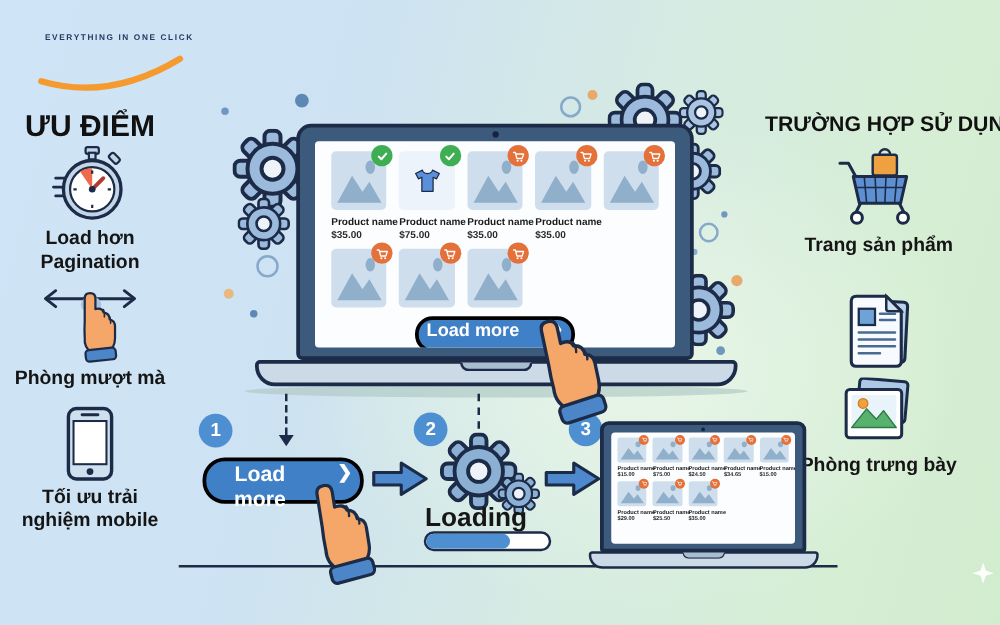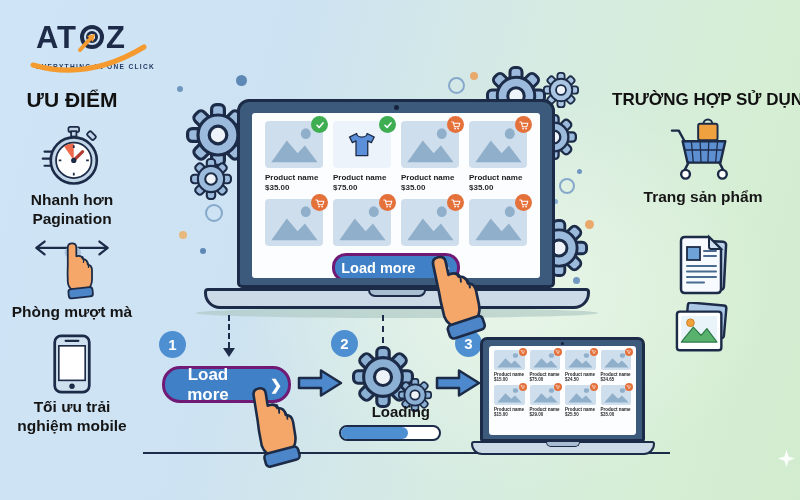--- a/index.html
+++ b/index.html
@@ -15,21 +15,21 @@
 
   
   #logo{position:absolute;left:36px;top:20px;width:140px;z-index:4;}
   #logo .row{display:flex;align-items:center;font-weight:900;font-size:31px;color:#1e2b48;letter-spacing:1px;position:relative;z-index:2;}
   #logo .tgt{width:27px;height:27px;margin:0 1px;}
   #logo .tagline{font-size:6.6px;font-weight:700;letter-spacing:1.3px;color:#233a63;margin-top:7px;}
   #logo .swoosh{position:absolute;left:-6px;top:18px;width:122px;height:42px;z-index:1;pointer-events:none;}
 
   
   #left-col{position:absolute;left:4px;top:88px;width:136px;text-align:center;z-index:4;}
-  #left-col .heading{font-size:21px;font-weight:900;color:#111;margin-bottom:13px;}
+  #left-col .heading{font-size:24px;font-weight:900;color:#111;margin-bottom:0;}
   #right-col{position:absolute;left:612px;top:90px;width:182px;text-align:center;z-index:4;}
   #right-col .heading{font-size:17px;font-weight:900;color:#111;white-space:nowrap;margin-bottom:8px;}
   .icn{display:block;margin:0 auto;}
   .itm-lbl{font-size:15.5px;}
 
   
   .bezel{position:absolute;background:#3c5a7c;border:3px solid #1c2b47;box-sizing:border-box;z-index:4;}
   #laptop-main{left:237px;top:99px;width:318px;height:189px;border-radius:12px 12px 5px 5px;padding:11px 12px 7px;}
   #laptop-main .cam{position:absolute;left:50%;top:3px;width:5px;height:5px;margin-left:-2px;border-radius:50%;background:#16233c;}
   .screen{background:#fbfdff;border-radius:3px;width:100%;height:100%;box-sizing:border-box;overflow:hidden;}
@@ -41,54 +41,54 @@
   #shadow-main{position:absolute;left:196px;top:308px;width:402px;height:10px;border-radius:50%;background:#aec7c3;opacity:.65;z-index:3;}
 
   #laptop-s3{left:480px;top:337px;width:165px;height:105px;border-radius:7px 7px 3px 3px;padding:6px 6px 4px;z-index:5;}
   #laptop-s3 .cam{position:absolute;left:50%;top:1.5px;width:3px;height:3px;margin-left:-1.5px;border-radius:50%;background:#16233c;}
   #laptop-s3 .screen{padding:4px 5px;}
   #base-s3{left:471px;top:441px;width:184px;height:14px;border-radius:3px 3px 11px 11px;border-width:2.5px;z-index:5;}
   #base-s3 .notch{position:absolute;left:50%;top:-1px;width:34px;height:5px;margin-left:-17px;background:#a9bdd0;
                   border:1.5px solid #1c2b47;border-top:none;border-radius:0 0 5px 5px;box-sizing:border-box;}
 
   
-  .grid{display:grid;grid-template-columns:repeat(4,1fr);column-gap:10px;row-gap:7px;}
+  .grid{display:grid;grid-template-columns:repeat(5,1fr);column-gap:10px;row-gap:7px;}
   #laptop-s3 .grid{column-gap:5px;row-gap:3px;}
   .card{display:flex;flex-direction:column;min-width:0;}
   .thumb{position:relative;height:47px;background:#cfdeec;border-radius:4px;}
   .thumb.tee-bg{background:#edf3fa;}
   .ph-svg{position:absolute;left:0;top:0;width:100%;height:100%;}
   .tee{position:absolute;left:14%;top:2%;width:72%;height:96%;}
   .badge{position:absolute;top:-5px;right:-5px;width:17px;height:17px;border-radius:50%;display:flex;align-items:center;justify-content:center;}
   .badge svg{width:12px;height:12px;}
   .b-check{background:#3fae53;}
   .b-cart{background:#e4703a;}
   .pname{font-size:8px;font-weight:700;color:#1b1b1b;margin-top:5px;white-space:nowrap;}
   .pprice{font-size:8px;font-weight:700;color:#2b2b2b;margin-top:1px;}
   .card.mini .thumb{height:20px;border-radius:2px;}
   .card.mini .badge{top:-2px;right:-2px;width:8px;height:8px;}
   .card.mini .badge svg{width:5.5px;height:5.5px;}
   .card.mini .pname{font-size:4.5px;margin-top:2px;}
   .card.mini .pprice{font-size:4.5px;margin-top:0;}
 
   
-  .loadmore{display:flex;align-items:center;justify-content:center;gap:25px;background:#3f80c6;
-            border:3px solid #701a75;border-radius:15px;color:#fff;font-weight:900;cursor:pointer;box-sizing:border-box;}
+  .loadmore{display:flex;justify-content:center;gap:25px;background:#3f80c6;
+            border:3px solid #000000;border-radius:15px;color:#fff;font-weight:900;cursor:pointer;box-sizing:border-box;}
   #btn-screen{width:128px;height:29px;margin:7px auto 0;font-size:14.5px;border-radius:14px;}
   #btn-step1{position:absolute;left:162px;top:366px;width:129px;height:37px;font-size:17px;z-index:5;border-radius:18px;}
   .chev{font-size:.85em;font-weight:900;transform:translateY(-0.5px);}
 
   
   .stepnum{position:absolute;width:27px;height:27px;border-radius:50%;background:#4e8fd2;color:#fff;
            font-weight:900;font-size:15px;display:flex;align-items:center;justify-content:center;z-index:5;}
   .dashv{position:absolute;width:0;border-left:2.5px dashed #1c2b47;z-index:3;}
   .dash-head{position:absolute;width:0;height:0;border-left:6px solid transparent;border-right:6px solid transparent;
              border-top:9px solid #1c2b47;z-index:3;}
   .blockarrow{position:absolute;z-index:4;}
-  #loading-lbl{position:absolute;left:340px;top:403px;width:90px;text-align:right;font-weight:900;font-size:15px;color:#161616;z-index:4;}
+  #loading-lbl{position:absolute;left:340px;top:403px;width:90px;text-align:left;font-weight:900;font-size:21px;color:#161616;z-index:4;}
   #progress{position:absolute;left:339px;top:425px;width:102px;height:16px;background:#fff;border:2.5px solid #1c2b47;
             border-radius:9px;box-sizing:border-box;overflow:hidden;z-index:4;}
   #progress .fill{height:100%;background:#4e8fd2;border-radius:0 7px 7px 0;}
   #groundline{position:absolute;left:143px;top:452px;width:527px;border-top:2.5px solid #1c2b47;z-index:2;}
   .hand{position:absolute;z-index:9;}
   #sparkle{position:absolute;left:778px;top:450px;width:17px;height:17px;z-index:1;opacity:.95;}
 </style>
 </head>
 <body>
 
@@ -148,48 +148,38 @@
   <div class="dot" style="left:179px;top:231px;width:8px;height:8px;background:#e8b87e"></div>
   <div class="dot" style="left:200px;top:248px;width:6px;height:6px;background:#5d88b5"></div>
   <svg id="sparkle" viewBox="0 0 16 16">
       <path d="M8,0 L10,6 L16,8 L10,10 L8,16 L6,10 L0,8 L6,6 Z" fill="#ffffff"></path>
     </svg>
 
   <div id="logo">
     <svg class="swoosh" viewBox="0 0 122 42">
       <path d="M3,27 Q58,43 114,9" fill="none" stroke="#f49a2e" stroke-width="5" stroke-linecap="round"></path>
     </svg>
-    <div class="row">
-      <span>AT</span>
-      <svg class="tgt" viewBox="0 0 27 27">
-        <circle cx="14" cy="12" r="10" fill="none" stroke="#1e2b48" stroke-width="4"></circle>
-        <circle cx="14" cy="12" r="4.5" fill="#fff" stroke="#1e2b48" stroke-width="3"></circle>
-        <path d="M2,25 L11,15" stroke="#f49a2e" stroke-width="4" stroke-linecap="round"></path>
-        <path d="M9,11 L17,9 L15,17 Z" fill="#f49a2e"></path>
-      </svg>
-      <span>Z</span>
-    </div>
     <div class="tagline">EVERYTHING IN ONE CLICK</div>
   </div>
 
   <div id="left-col">
     <div class="heading">ƯU ĐIỂM</div>
     <svg class="icn" width="70" height="62" viewBox="0 0 70 70" style="margin-bottom:4px">
       <path d="M4,30 h10 M2,38 h12 M4,46 h10" stroke="#1c2b47" stroke-width="2.5" stroke-linecap="round"></path>
       <rect x="31" y="2" width="12" height="6" rx="2" fill="#c2d6e8" stroke="#1c2b47" stroke-width="2"></rect>
       <rect x="34" y="7" width="6" height="6" fill="#c2d6e8" stroke="#1c2b47" stroke-width="2"></rect>
       <rect x="52" y="9" width="10" height="6" rx="2" fill="#c2d6e8" stroke="#1c2b47" stroke-width="2" transform="rotate(45 57 12)"></rect>
       <circle cx="37" cy="40" r="26" fill="#c2d6e8" stroke="#1c2b47" stroke-width="3"></circle>
       <circle cx="37" cy="40" r="20" fill="#ffffff" stroke="#1c2b47" stroke-width="2"></circle>
       <path d="M37,40 L26,24 A19,19 0 0 1 37,21 Z" fill="#ef6a4c"></path>
       <path d="M37,40 L47,30" stroke="#b33a2d" stroke-width="3.5" stroke-linecap="round"></path>
       <circle cx="37" cy="40" r="3" fill="#1c2b47"></circle>
       <path d="M37,23 v3 M54,40 h-3 M37,57 v-3 M20,40 h3" stroke="#1c2b47" stroke-width="2"></path>
     </svg>
-    <div class="lbl itm-lbl" style="margin-bottom:8px">Nhanh hơn
+    <div class="lbl itm-lbl" style="margin-bottom:8px">Load hơn
 Pagination</div>
     <svg class="icn" width="84" height="64" viewBox="0 0 84 70" style="margin-bottom:2px">
       <path d="M12,5 L3,12 L12,19 M72,5 L81,12 L72,19" fill="none" stroke="#1c2b47" stroke-width="2.5" stroke-linecap="round" stroke-linejoin="round"></path>
       <path d="M4,12 H80" stroke="#1c2b47" stroke-width="2.5" stroke-linecap="round"></path>
       <ellipse cx="43" cy="17" rx="9" ry="7" fill="#a9c3dd"></ellipse>
       <use href="#hand" transform="translate(21,6) scale(0.78)"></use>
     </svg>
     <div class="lbl itm-lbl" style="margin-bottom:12px">Phòng mượt mà</div>
     <svg class="icn" width="42" height="60" viewBox="0 0 42 66" style="margin-bottom:4px">
       <rect x="2" y="2" width="38" height="62" rx="7" fill="#cfe0ee" stroke="#1c2b47" stroke-width="3"></rect>
@@ -221,20 +211,21 @@
       <rect x="14" y="14" width="13" height="13" fill="#6fa3d8" stroke="#1c2b47" stroke-width="1.8"></rect>
       <path d="M31,18 h12 M31,23 h12 M14,33 h29 M14,38.5 h29 M14,44 h29 M14,49.5 h17" stroke="#4a6b8f" stroke-width="2" stroke-linecap="round"></path>
     </svg>
     <svg class="icn" width="62" height="56" viewBox="0 0 62 58" style="margin-bottom:6px">
       <rect x="14" y="2" width="40" height="34" rx="3" fill="#abc8e6" stroke="#1c2b47" stroke-width="2.5" transform="rotate(5 34 19)"></rect>
       <rect x="4" y="10" width="46" height="40" rx="3" fill="#ffffff" stroke="#1c2b47" stroke-width="2.5"></rect>
       <rect x="8.5" y="14.5" width="37" height="27" fill="#e8f3fa"></rect>
       <circle cx="18" cy="21.5" r="4" fill="#f0a13e" stroke="#c97f22" stroke-width="1"></circle>
       <path d="M8.5,41.5 L21,26 L29,34.5 L35,27.5 L45.5,41.5 Z" fill="#58b26e" stroke="#2e7a47" stroke-width="1.2" stroke-linejoin="round"></path>
     </svg>
+    <div class="lbl itm-lbl">Phòng trưng bày</div>
   </div>
 
   <div class="bezel" id="laptop-main">
     <span class="cam"></span>
     <div class="screen">
       <div class="grid">
           <div class="card">
             <div class="thumb">
               <svg class="ph-svg" viewBox="0 0 64 48" preserveAspectRatio="none">
                 <circle cx="45" cy="13" r="5.5" fill="#8fafcb"></circle>

